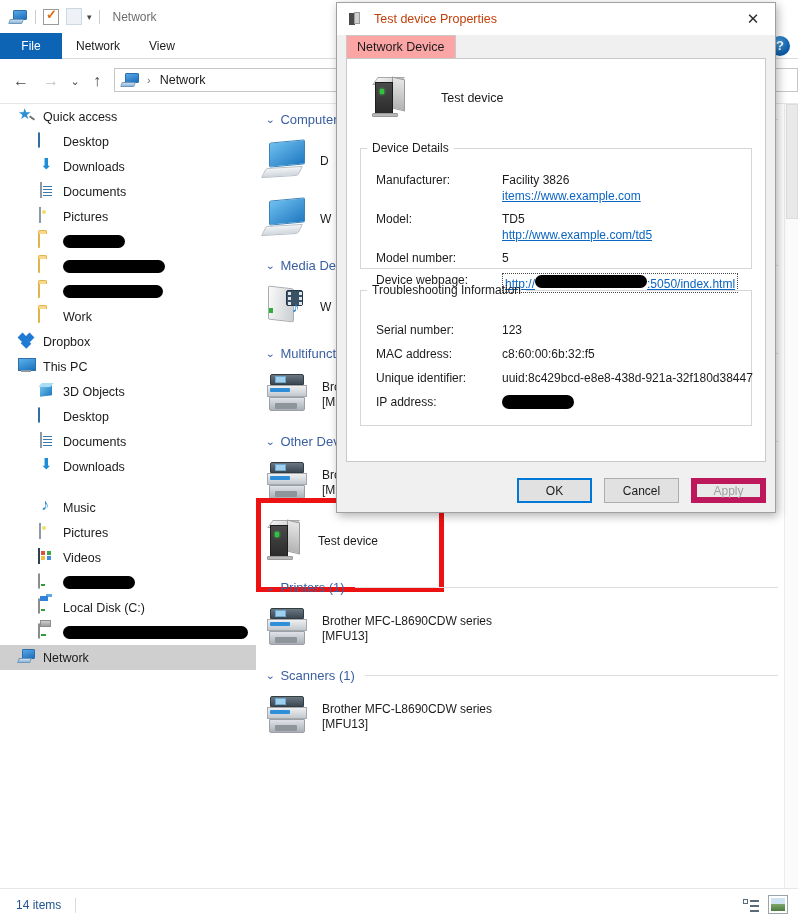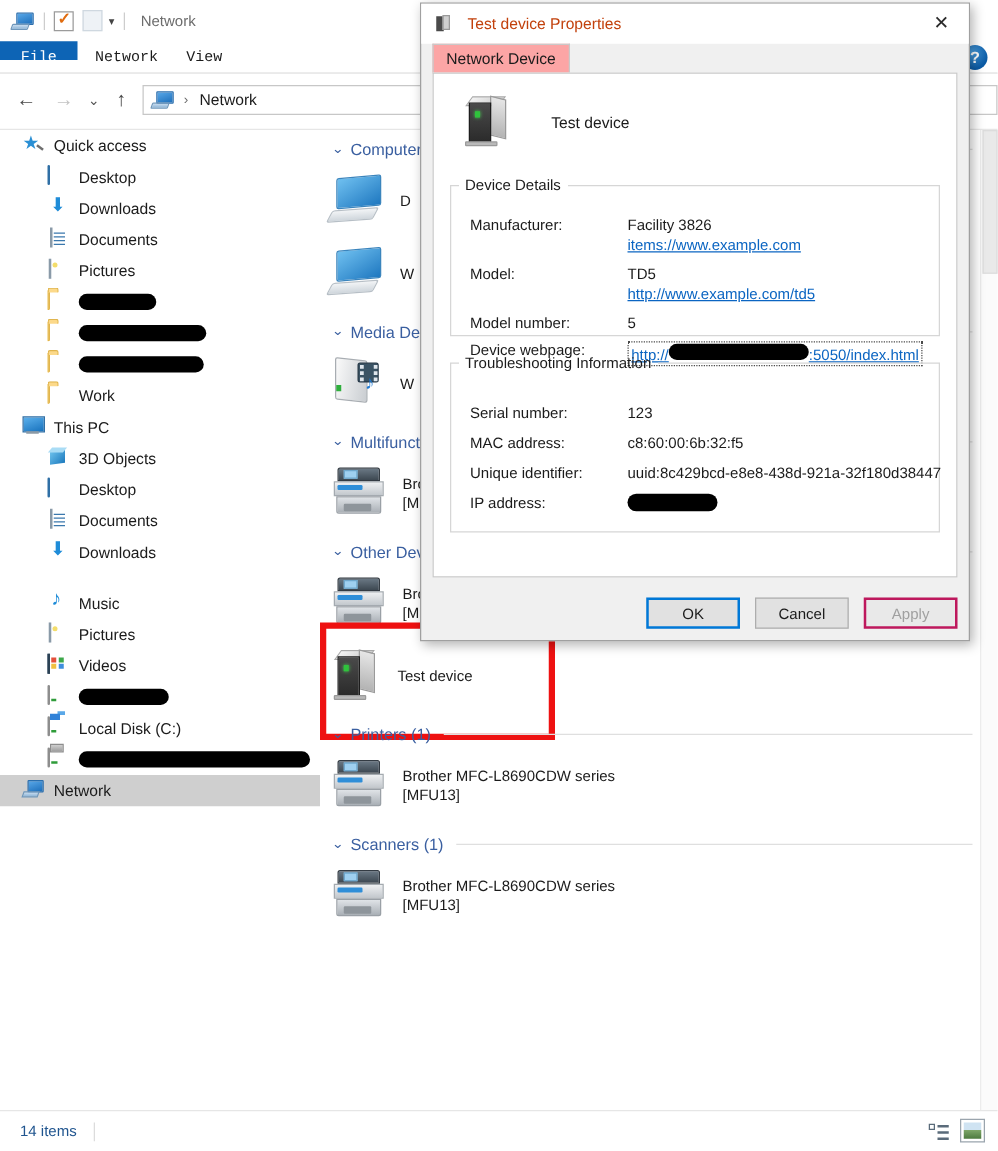--- a/index.html
+++ b/index.html
@@ -24,21 +24,21 @@
   .ico-net { width:19px; height:16px; position:relative; display:inline-block; }
   .ico-net .mon { position:absolute; left:4px; top:1px; width:14px; height:10px; background:linear-gradient(160deg,#58a7e8,#1d6fbb); border:1px solid #2a6ead; border-radius:1px; }
   .ico-net .base { position:absolute; left:0px; top:10px; width:14px; height:5px; background:linear-gradient(180deg,#c8dcef,#8fb6d8); border:1px solid #6f97bb; border-radius:1px; transform:skewX(-20deg); }
   .ico-props { width:16px; height:16px; border:1px solid #9b9b9b; background:#fff; position:relative; }
   .ico-props:after { content:"✓"; position:absolute; left:2px; top:-3px; color:#e06c10; font-size:13px; font-weight:bold; }
   .ico-blank { width:16px; height:17px; background:#eef2f6; border:1px solid #cfd8e0; }
   .ico-caret { font-size:9px; color:#444; margin-left:5px; }
 
   
   .ribbon { position:absolute; left:0; top:33px; width:798px; height:26px; background:#fff; border-bottom:1px solid #dadada; }
-  .rtab { position:absolute; top:0; height:15px; line-height:26px; padding:0 14px; font-size:12px; color:#1b1b1b;font-family:Liberation Mono, monospace; }
+  .rtab { position:absolute; top:0; height:26px; line-height:26px; padding:0 14px; font-size:12px; color:#1b1b1b; }
   .rtab.file { left:0; background:#0d64b5; color:#fff; width:62px; text-align:center; padding:0; }
   .rtab.net  { left:62px; }
   .rtab.view { left:135px; }
   .help-btn { position:absolute; right:8px; top:3px; width:20px; height:20px; border-radius:50%;
     background:radial-gradient(circle at 35% 30%, #4b9fe0, #0b5ba5 70%); color:#fff; font-size:13px; font-weight:bold;
     text-align:center; line-height:20px; }
 
   
   .addrrow { position:absolute; left:0; top:59px; width:798px; height:44px; background:#fff; }
   .navbtn { position:absolute; top:11px; width:22px; height:22px; text-align:center; line-height:22px; font-size:16px; color:#4a4a4a; }
@@ -174,21 +174,21 @@
   .row { position:absolute; font-size:12px; color:#1b1b1b; }
   .row .lab { position:absolute; left:0; top:0; white-space:nowrap; }
   .row .val { position:absolute; left:126px; top:0; white-space:nowrap; }
   .lnk { color:#0b65c2; text-decoration:underline; }
   .focusrect { border:1px dotted #4a4a4a; padding:1px 2px; display:inline-block; }
 
   .dlgbtns { position:absolute; right:9px; bottom:9px; display:flex; gap:12px; }
   .btn { width:75px; height:25px; font-size:12px; background:#e1e1e1; border:1px solid #adadad; color:#1b1b1b;
     display:flex; align-items:center; justify-content:center; font-family:"Liberation Sans", sans-serif; }
   .btn.primary { border:2px solid #0078d7; background:#e1e1e1; }
-  .btn.disabled { color:#a0a0a0; border:2px solid #be185d; background:#e9e9e9; }
+  .btn.disabled { color:#a0a0a0; border:6px solid #be185d; background:#e9e9e9; }
 </style>
 </head>
 <body>
 
 <div id="explorer">
 
   <div class="qat">
     <span class="ico-net">
         <span class="mon"></span>
         <span class="base"></span>
@@ -260,20 +260,24 @@
       </div>
       <div class="nav-item" style="padding-left: 38px;">
         <span class="nav-ico"><span class="i-folder"></span></span>
         <span class="redact" style="width:100px;"></span>
       </div>
       <div class="nav-item" style="padding-left: 38px;">
         <span class="nav-ico"><span class="i-folder"></span></span>
         <span class="nav-lbl">Work</span>
       </div>
       <div class="nav-item" style="padding-left: 18px;">
+        <span class="nav-ico"><span class="i-dropbox"><i></i></span></span>
+        <span class="nav-lbl">Dropbox</span>
+      </div>
+      <div class="nav-item" style="padding-left: 18px;">
         <span class="nav-ico"><span class="i-pc"></span></span>
         <span class="nav-lbl">This PC</span>
       </div>
       <div class="nav-item" style="padding-left: 38px;">
         <span class="nav-ico"><span class="i-3d"></span></span>
         <span class="nav-lbl">3D Objects</span>
       </div>
       <div class="nav-item" style="padding-left: 38px;">
         <span class="nav-ico"><span class="i-desk"></span></span>
         <span class="nav-lbl">Desktop</span>

